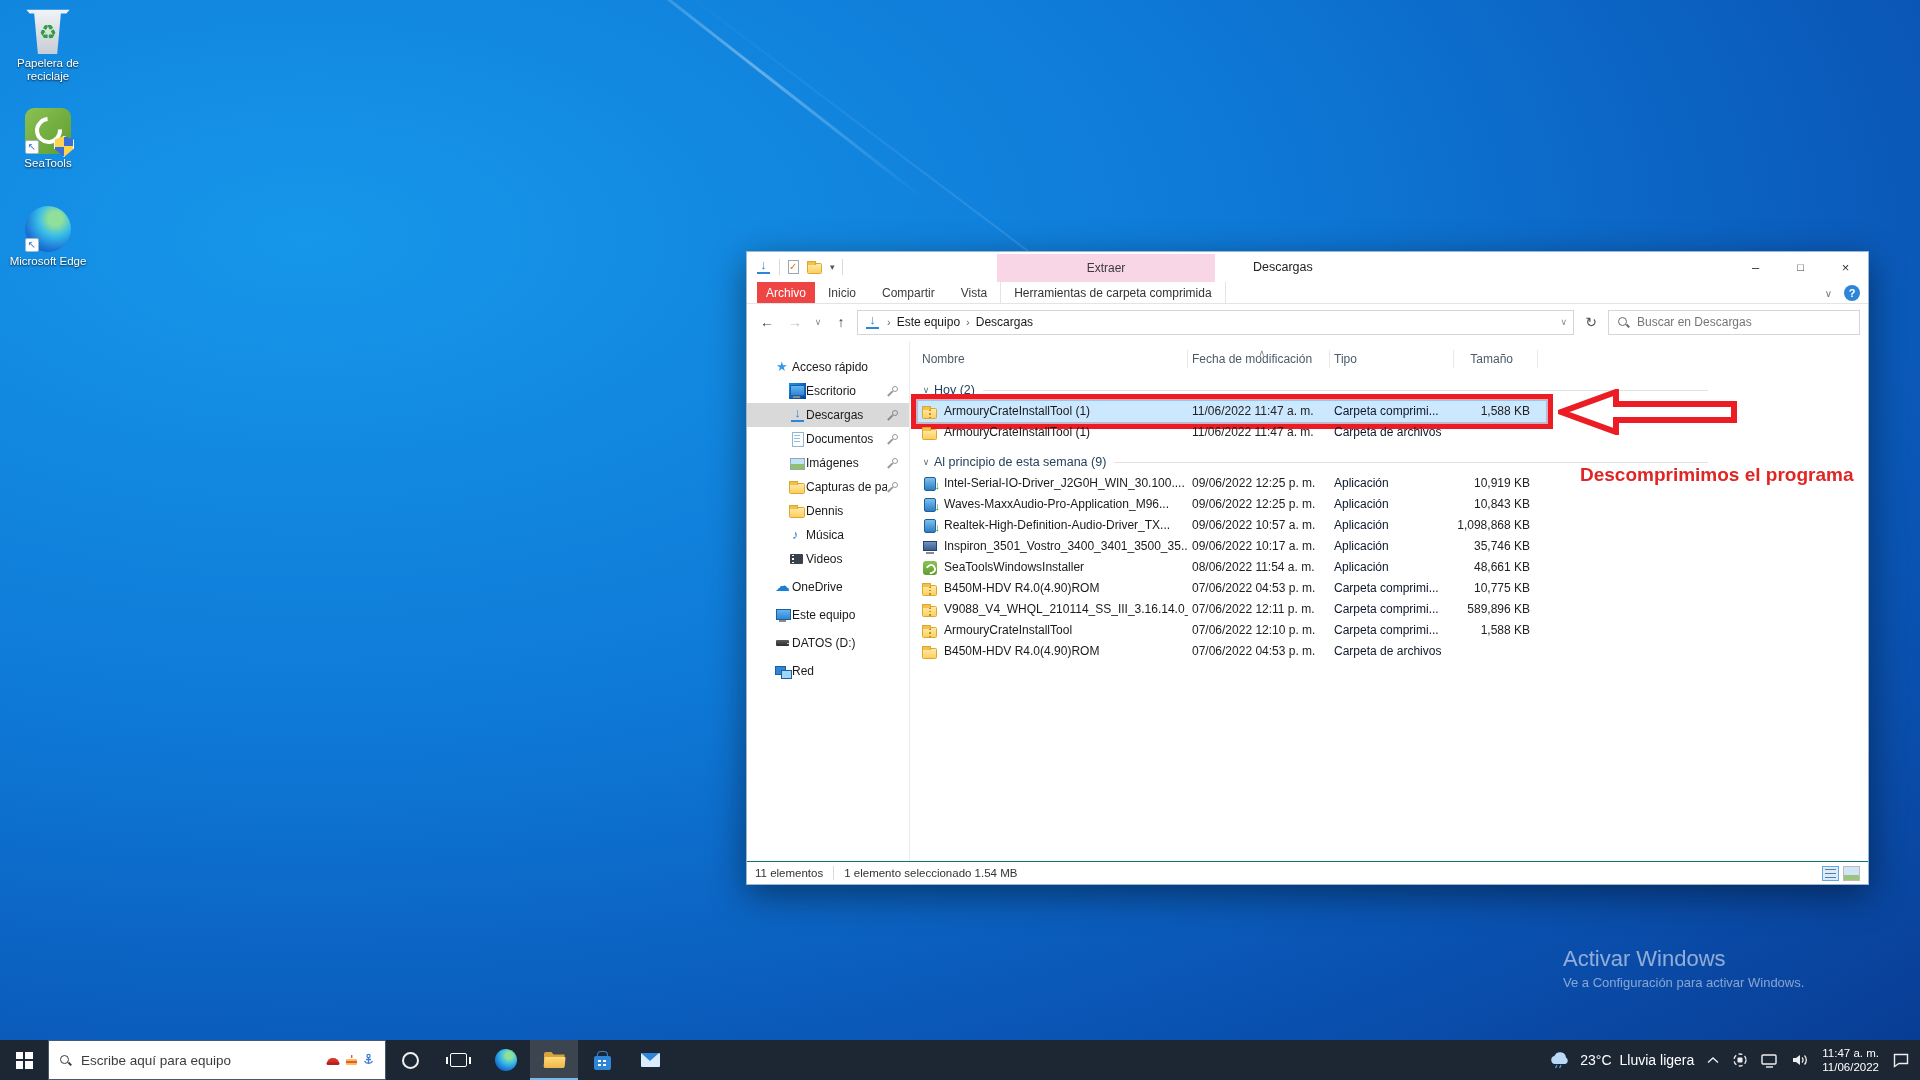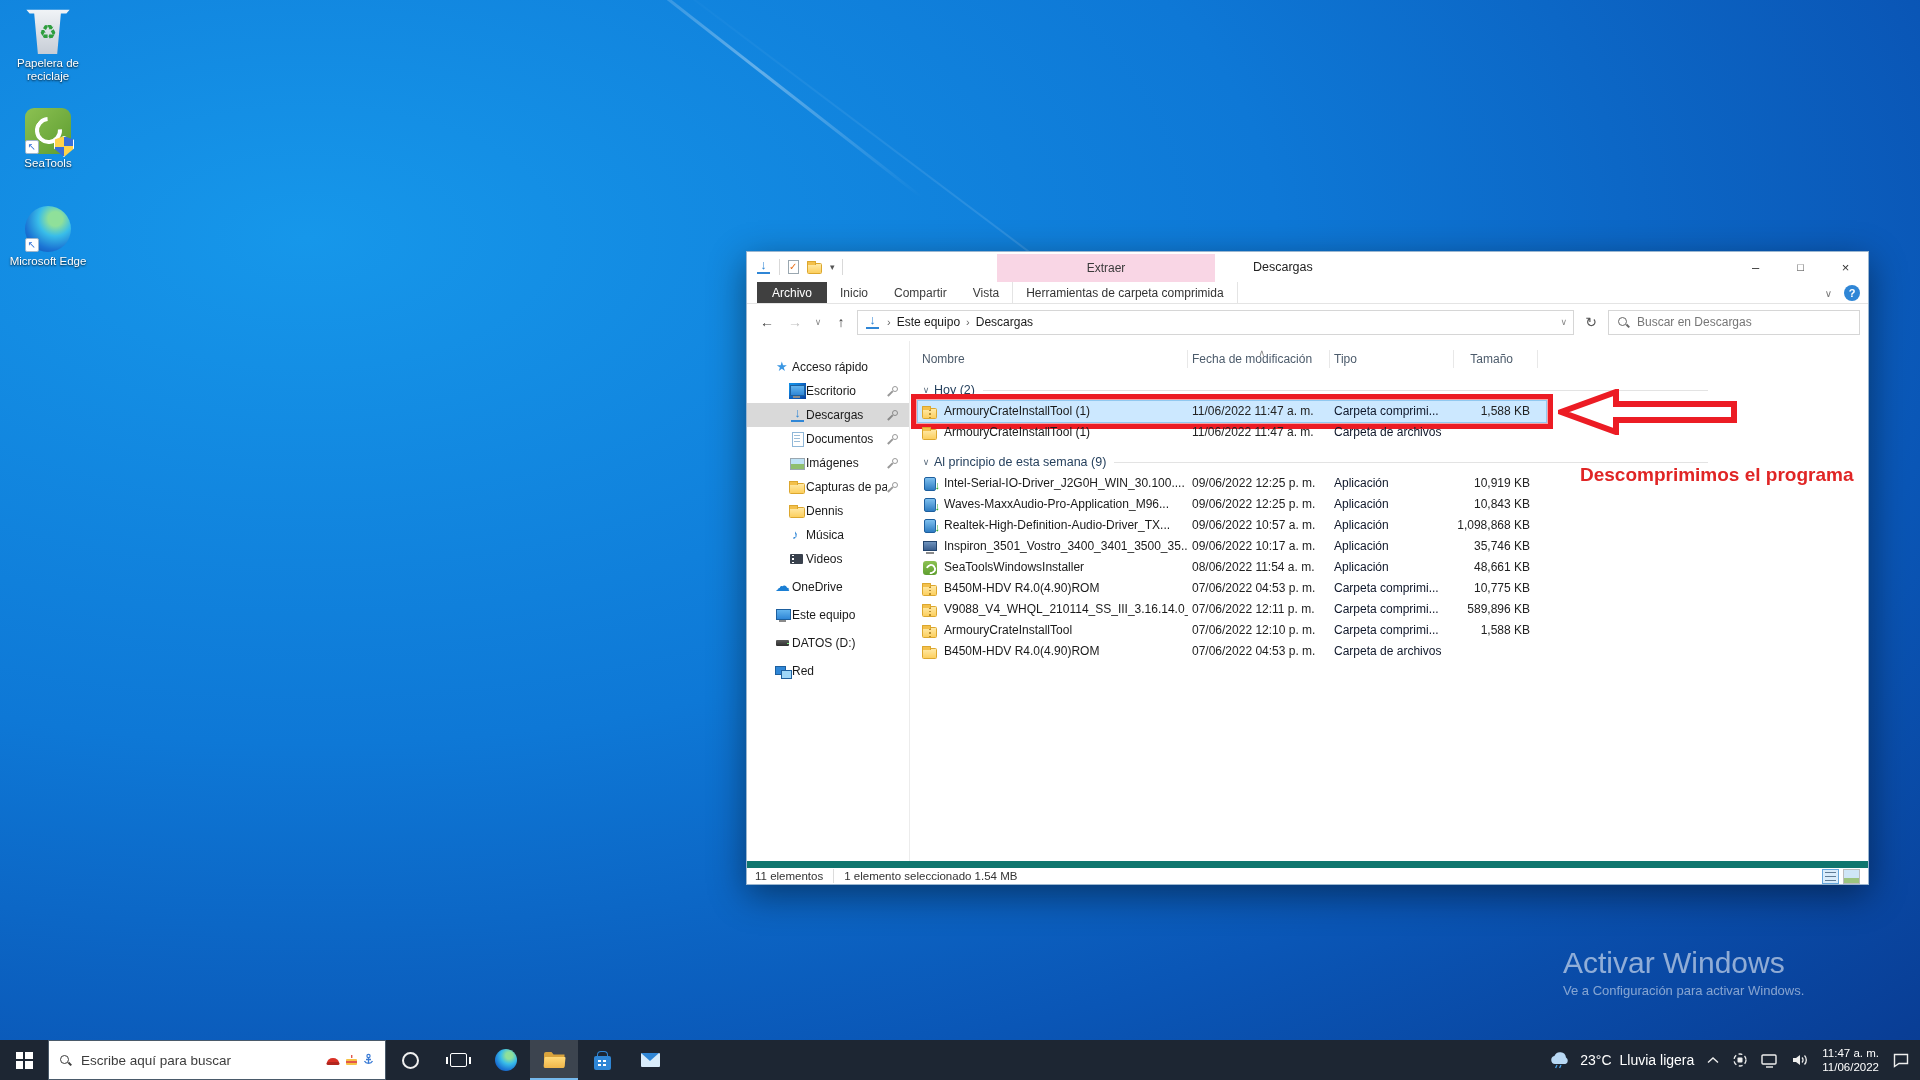--- a/index.html
+++ b/index.html
@@ -23,21 +23,21 @@
   .di-sea { background:linear-gradient(135deg,#8cc152,#5d9c30); border-radius:9px; }
   .di-sea::before { content:""; position:absolute; left:10px; top:9px; width:19px; height:19px; border:4.5px solid #fff; border-radius:50%; border-top-color:transparent; transform:rotate(40deg); }
   .di-sea::after { content:""; position:absolute; right:-3px; bottom:-3px; width:18px; height:19px;
     background:conic-gradient(#3a6fd8 0 25%, #ffd34d 0 50%, #3a6fd8 0 75%, #ffd34d 0);
     clip-path:polygon(50% 0, 100% 18%, 100% 60%, 50% 100%, 0 60%, 0 18%); border:1px solid #fff; }
   .di-edge { border-radius:50%; background:radial-gradient(circle at 66% 28%, #8fe09a 0 16%, #39bde9 38%, #1b74d4 68%, #0b44a8 100%); }
   .lnk { position:absolute; left:0; bottom:0; width:14px; height:14px; background:#fff; border:1px solid #9fb6cc; border-radius:2px; font-size:10px; line-height:12px; color:#2f6fd8; text-align:center; }
 
   
   .watermark { position:absolute; left:1563px; top:946px; color:rgba(255,255,255,.55); }
-  .watermark .w1 { font-size:30px; }
+  .watermark .w1 { font-size:22px; }
   .watermark .w2 { font-size:13px; margin-top:3px; color:rgba(255,255,255,.5); }
 
   
   .window { position:absolute; left:746px; top:251px; width:1123px; height:634px; background:#fff;
     border:1px solid #9ab6d0; box-shadow:0 10px 34px rgba(0,0,0,.45); }
 
   .titlebar { position:relative; height:30px; background:#fff; }
   .qat { position:absolute; left:8px; top:3px; display:flex; align-items:center; gap:7px; height:24px; }
   .qdiv { width:1px; height:16px; background:#d9d9d9; }
   .sic { width:17px; height:16px; position:relative; display:inline-block; flex:0 0 17px; }
@@ -52,21 +52,21 @@
   .qat-more { color:#555; font-size:9px; }
   .ctx-header { position:absolute; left:250px; top:2px; width:218px; bottom:0; background:#f9d6e5; color:#3a3a3a;
     display:flex; align-items:center; justify-content:center; font-size:12px; }
   .win-title { position:absolute; left:506px; top:0; height:30px; line-height:30px; color:#222; font-size:12.5px; }
   .caption-btns { position:absolute; right:0; top:0; height:30px; display:flex; }
   .cbtn { width:45px; height:30px; display:flex; align-items:center; justify-content:center; color:#333; font-size:13px; }
   .cbtn.max { font-size:11px; }
 
   .tabs { position:relative; height:22px; display:flex; align-items:stretch; padding-left:10px; border-bottom:1px solid #e4e4e4; background:#fff; }
   .tab { padding:0 13px; display:flex; align-items:center; color:#3c3c3c; font-size:12px; }
-  .tab.file { background:#404040; color:#fff; padding:0 15px; }
+  .tab.file { background:#ef4444; color:#fff; padding:0 9px; }
   .tab.contextual { border-left:1px solid #e4e4e4; border-right:1px solid #e4e4e4; color:#333; }
   .tabs-right { position:absolute; right:8px; top:0; height:22px; display:flex; align-items:center; gap:12px; }
   .rib-collapse { color:#777; font-size:10px; }
   .help { width:16px; height:16px; border-radius:50%; background:#2f86d6; color:#fff; font-size:11px; font-weight:bold; text-align:center; line-height:16px; }
 
   .toolbar { height:36px; display:flex; align-items:center; padding:0 8px; gap:4px; background:#fff; }
   .navbtn { width:24px; text-align:center; font-size:14px; color:#3e3e3e; }
   .navbtn.disabled { color:#c0c0c0; }
   .navbtn.small { width:14px; font-size:9px; color:#888; }
   .crumbbox { flex:1; height:25px; border:1px solid #d6d6d6; display:flex; align-items:center; padding:0 6px; gap:6px; background:#fff; }
@@ -135,21 +135,21 @@
   .fi.zip::after, .fi.fold::after { content:""; position:absolute; left:0; top:2px; width:7px; height:3px; background:#f3c04b; border:1px solid #dca72e; border-bottom:none; border-radius:1px 1px 0 0; }
   .fi.inst::before { content:""; position:absolute; inset:1px 2px; background:linear-gradient(#7ec0ef,#2e7cc2); border:1px solid #1d5f9e; border-radius:2px; }
   .fi.inst::after { content:"↓"; position:absolute; right:-2px; bottom:-4px; color:#1fa21f; font-weight:bold; font-size:11px; text-shadow:0 0 2px #fff; }
   .fi.app2::before { content:""; position:absolute; inset:2px 1px 4px 1px; background:linear-gradient(#6f93bd,#3a5f8f); border:1px solid #24456e; }
   .fi.app2::after { content:""; position:absolute; left:4px; right:4px; bottom:1px; height:2px; background:#8a8a8a; }
   .fi.sea::before { content:""; position:absolute; inset:1px; background:linear-gradient(#8cc152,#5f9e30); border-radius:3px; }
   .fi.sea::after { content:""; position:absolute; left:4px; top:4px; width:6px; height:6px; border:2px solid #fff; border-left-color:transparent; border-radius:50%; transform:rotate(-30deg); }
   .annotation-arrow { position:absolute; left:calc(100% + 12px); top:-12px; }
 
   
-  .statusbar { position:absolute; left:0; right:0; bottom:0; height:23px; border-top:7px solid #0f766e; display:flex; align-items:center; padding:0 8px; color:#333; font-size:11.5px; background:#fff; }
+  .statusbar { position:absolute; left:0; right:0; bottom:0; height:23px; border-top:1px solid #0f766e; display:flex; align-items:center; padding:0 8px; color:#333; font-size:11.5px; background:#fff; }
   .sdiv { width:1px; height:14px; background:#dcdcdc; margin:0 10px; }
   .view-toggles { margin-left:auto; display:flex; gap:4px; }
   .vt { width:17px; height:15px; position:relative; }
   .vt.details { border:1px solid #66a7dd; background:#d9ecfb; }
   .vt.details::before { content:""; position:absolute; left:2px; top:2px; right:2px; bottom:2px; background:repeating-linear-gradient(#5f7c96 0 1.5px, transparent 1.5px 4px); }
   .vt.thumbs { border:1px solid #bdbdbd; background:linear-gradient(180deg,#cfe6f6 60%, #9cc47f 60%); }
 
   
   .annot-text { position:absolute; left:1580px; top:464px; width:300px; color:#e02525; font-size:19px; font-weight:bold; }
 
@@ -464,21 +464,21 @@
     <div class="tbtn">
       <span class="win-logo">
           <i></i>
           <i></i>
           <i></i>
           <i></i>
         </span>
     </div>
     <div class="tb-search">
       <span class="glass"></span>
-      <span class="ph">Escribe aquí para buscar</span>
+      <span class="ph">Escribe aquí para equipo</span>
       <span class="minis">
         <svg width="16" height="14">
             <path d="M2 10a6 5 0 0 1 12 0z" fill="#d93025"></path>
             <rect x="1.5" y="9" width="13" height="3" rx="1.5" fill="#b3261e"></rect>
           </svg>
         <svg width="15" height="14">
             <rect x="2" y="6" width="11" height="6" rx="1" fill="#f6c244"></rect>
             <rect x="2" y="8" width="11" height="2" fill="#e2574c"></rect>
             <rect x="7" y="2" width="1.4" height="3" fill="#e2574c"></rect>
           </svg>

